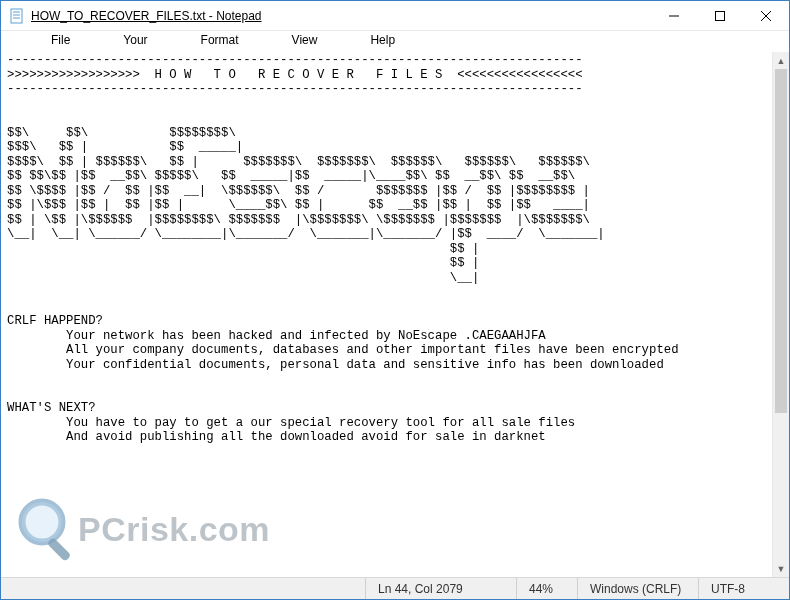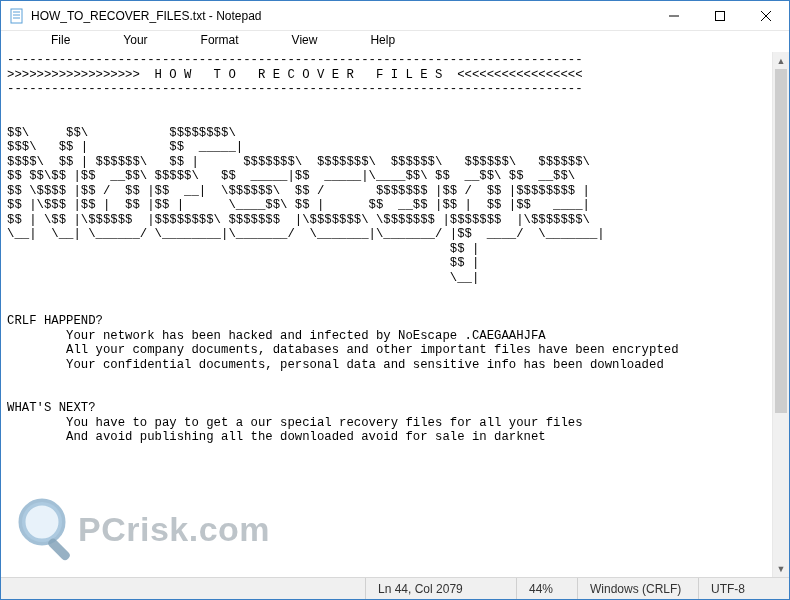--- a/index.html
+++ b/index.html
@@ -19,20 +19,21 @@
   display: flex;
   flex-direction: column;
 }
 .titlebar {
   height: 30px;
   background: #fff;
   border-bottom: 1px solid #e8e8e8;
   display: flex;
   align-items: center;
   padding-left: 8px;
+  text-decoration: underline;
 }
 .titlebar .icon {
   width: 16px; height: 16px;
   margin-right: 6px;
   display: flex; align-items: center; justify-content: center;
 }
 .titlebar .title {
   font-size: 12px;
   color: #000;
   flex: 1;
@@ -200,21 +201,21 @@
 <span>                                                            \__|</span>
 
 
 <span>CRLF HAPPEND?</span>
 <span>        Your network has been hacked and infected by NoEscape .CAEGAAHJFA</span>
 <span>        All your company documents, databases and other important files have been encrypted</span>
 <span>        Your confidential documents, personal data and sensitive info has been downloaded</span>
 
 
 <span>WHAT'S NEXT?</span>
-<span>        You have to pay to get a our special recovery files for all your files</span>
+<span>        You have to pay to get a our special recovery tool for all sale files</span>
 <span>        And avoid publishing all the downloaded avoid for sale in darknet</span>
 </div>
 
   <div class="scrollbar-v">
     <div class="arrow">▲</div>
     <div class="track">
       <div class="thumb"></div>
     </div>
     <div class="arrow">▼</div>
   </div>

